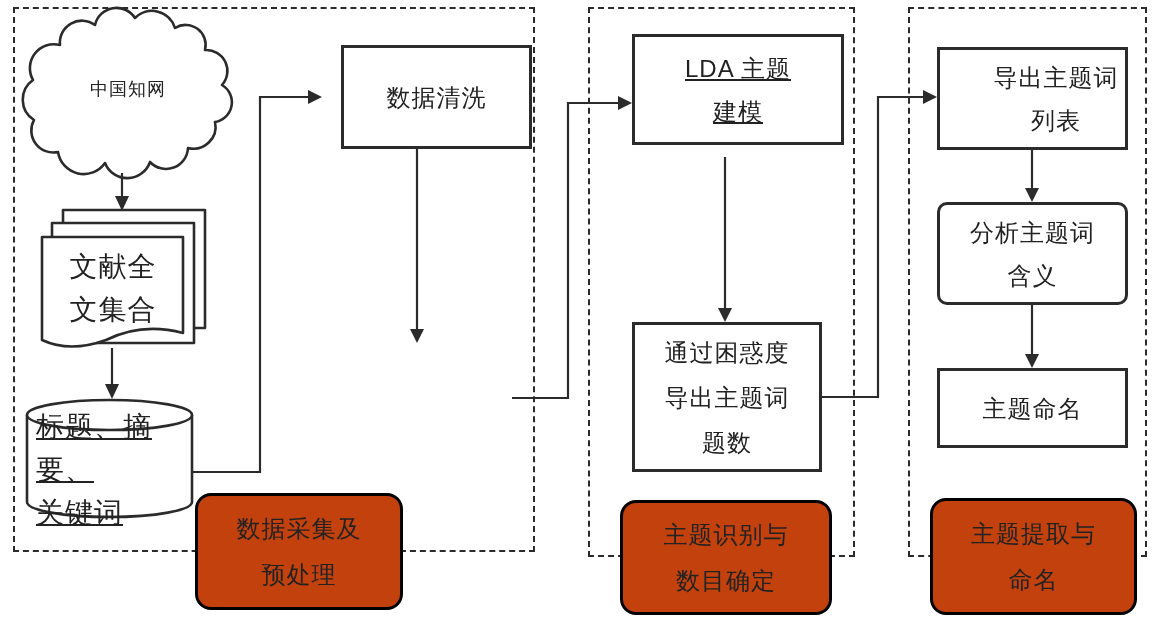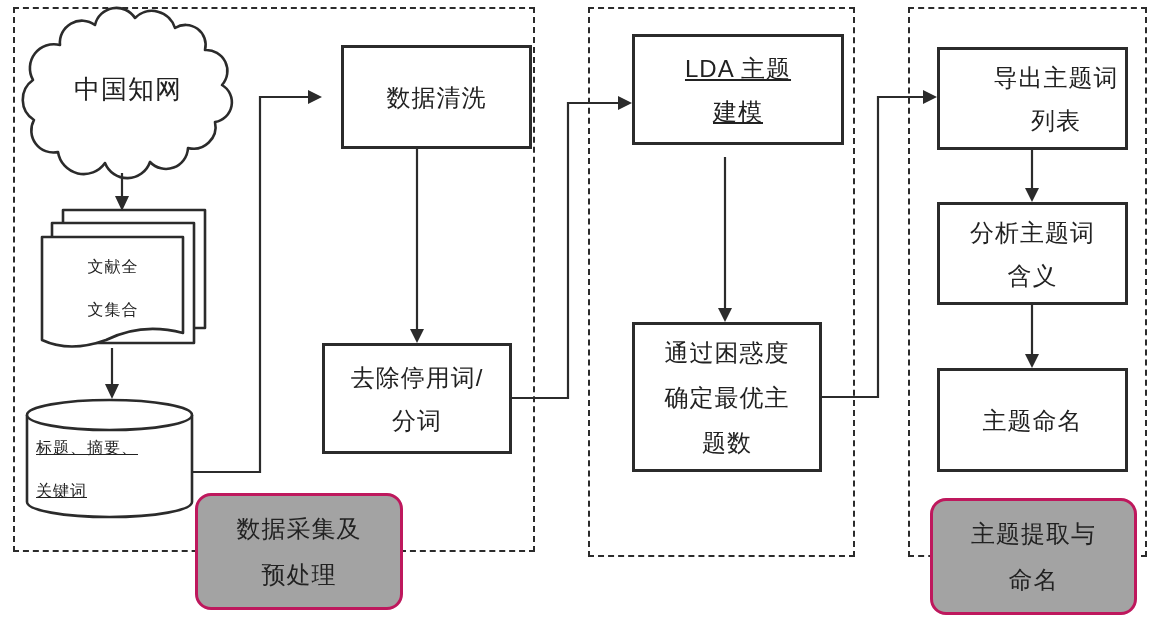--- a/index.html
+++ b/index.html
@@ -13,25 +13,25 @@
   #svg-layer{position:absolute;left:0;top:0;z-index:2;}
   .node{
     position:absolute;display:flex;flex-direction:column;align-items:center;justify-content:center;
     box-sizing:border-box;text-align:center;z-index:3;
   }
   .process-box{
     border:3px solid #2b2b2b;background:#ffffff;
     font-size:24px;line-height:43px;letter-spacing:1px;white-space:pre-line;
   }
   .stage-label{
-    border:3px solid #be185d;background:#a3a3a3;border-radius:16px;
+    border:3px solid #000000;background:#c2410c;border-radius:16px;
     font-size:24px;line-height:46px;letter-spacing:1px;white-space:pre-line;z-index:4;
   }
   .shape-label{
-    background:transparent;font-size:16px;line-height:43px;letter-spacing:1px;white-space:pre-line;
+    background:transparent;font-size:28px;line-height:43px;letter-spacing:1px;white-space:pre-line;
   }
   .shape-label.left-align{align-items:flex-start;text-align:left;}
 </style>
 </head>
 <body>
 
 <div id="canvas">
 
   <div class="dashed-section" style="left:13px;top:7px;width:518px;height:541px;"></div>
   <div class="dashed-section" style="left:588px;top:7px;width:263px;height:546px;"></div>
@@ -86,48 +86,48 @@
       <polygon points="308,90 308,104 322,97"></polygon>
       <polygon points="410,329 424,329 417,343"></polygon>
       <polygon points="618,96 618,110 632,103"></polygon>
       <polygon points="718,308 732,308 725,322"></polygon>
       <polygon points="923,90 923,104 937,97"></polygon>
       <polygon points="1025,188 1039,188 1032,202"></polygon>
       <polygon points="1025,354 1039,354 1032,368"></polygon>
     </g>
   </svg>
 
-  <div class="node shape-label" style="left:48px;top:60px;width:160px;height:58px;font-size:26px;">中国知网</div>
+  <div class="node shape-label" style="left:48px;top:60px;width:160px;height:58px;font-size:18px;">中国知网</div>
 
   <div class="node shape-label" style="left:52px;top:244px;width:122px;height:88px;">文献全
 文集合</div>
 
   <div class="node shape-label left-align" style="left:36px;top:426px;width:150px;height:86px;text-decoration:underline;">标题、摘要、
 关键词</div>
 
   <div class="node process-box" style="left:341px;top:45px;width:191px;height:104px;">数据清洗</div>
 
-  <div class="node process-box" style="left:322px;top:343px;width:190px;height:111px;">去除停用词/
-分词</div>
 
   <div class="node process-box" style="left:632px;top:34px;width:212px;height:111px;text-decoration:underline;">LDA 主题
 建模</div>
 
   <div class="node process-box" style="left:632px;top:322px;width:190px;height:150px;line-height:45px;">通过困惑度
-确定最优主
+导出主题词
 题数</div>
 
   <div class="node process-box" style="left:937px;top:47px;width:191px;height:103px;padding-left:47px;">导出主题词
 列表</div>
 
-  <div class="node process-box" style="left:937px;top:202px;width:191px;height:103px;">分析主题词
+  <div class="node process-box" style="left:937px;top:202px;width:191px;height:103px;border-radius:10px;">分析主题词
 含义</div>
 
-  <div class="node process-box" style="left:937px;top:368px;width:191px;height:104px;">主题命名</div>
+  <div class="node process-box" style="left:937px;top:368px;width:191px;height:80px;">主题命名</div>
 
   <div class="node stage-label" style="left:195px;top:493px;width:208px;height:117px;">数据采集及
 预处理</div>
 
+  <div class="node stage-label" style="left:620px;top:500px;width:212px;height:115px;">主题识别与
+数目确定</div>
 
   <div class="node stage-label" style="left:930px;top:498px;width:207px;height:117px;">主题提取与
 命名</div>
 
 </div>
 
 </body></html>

